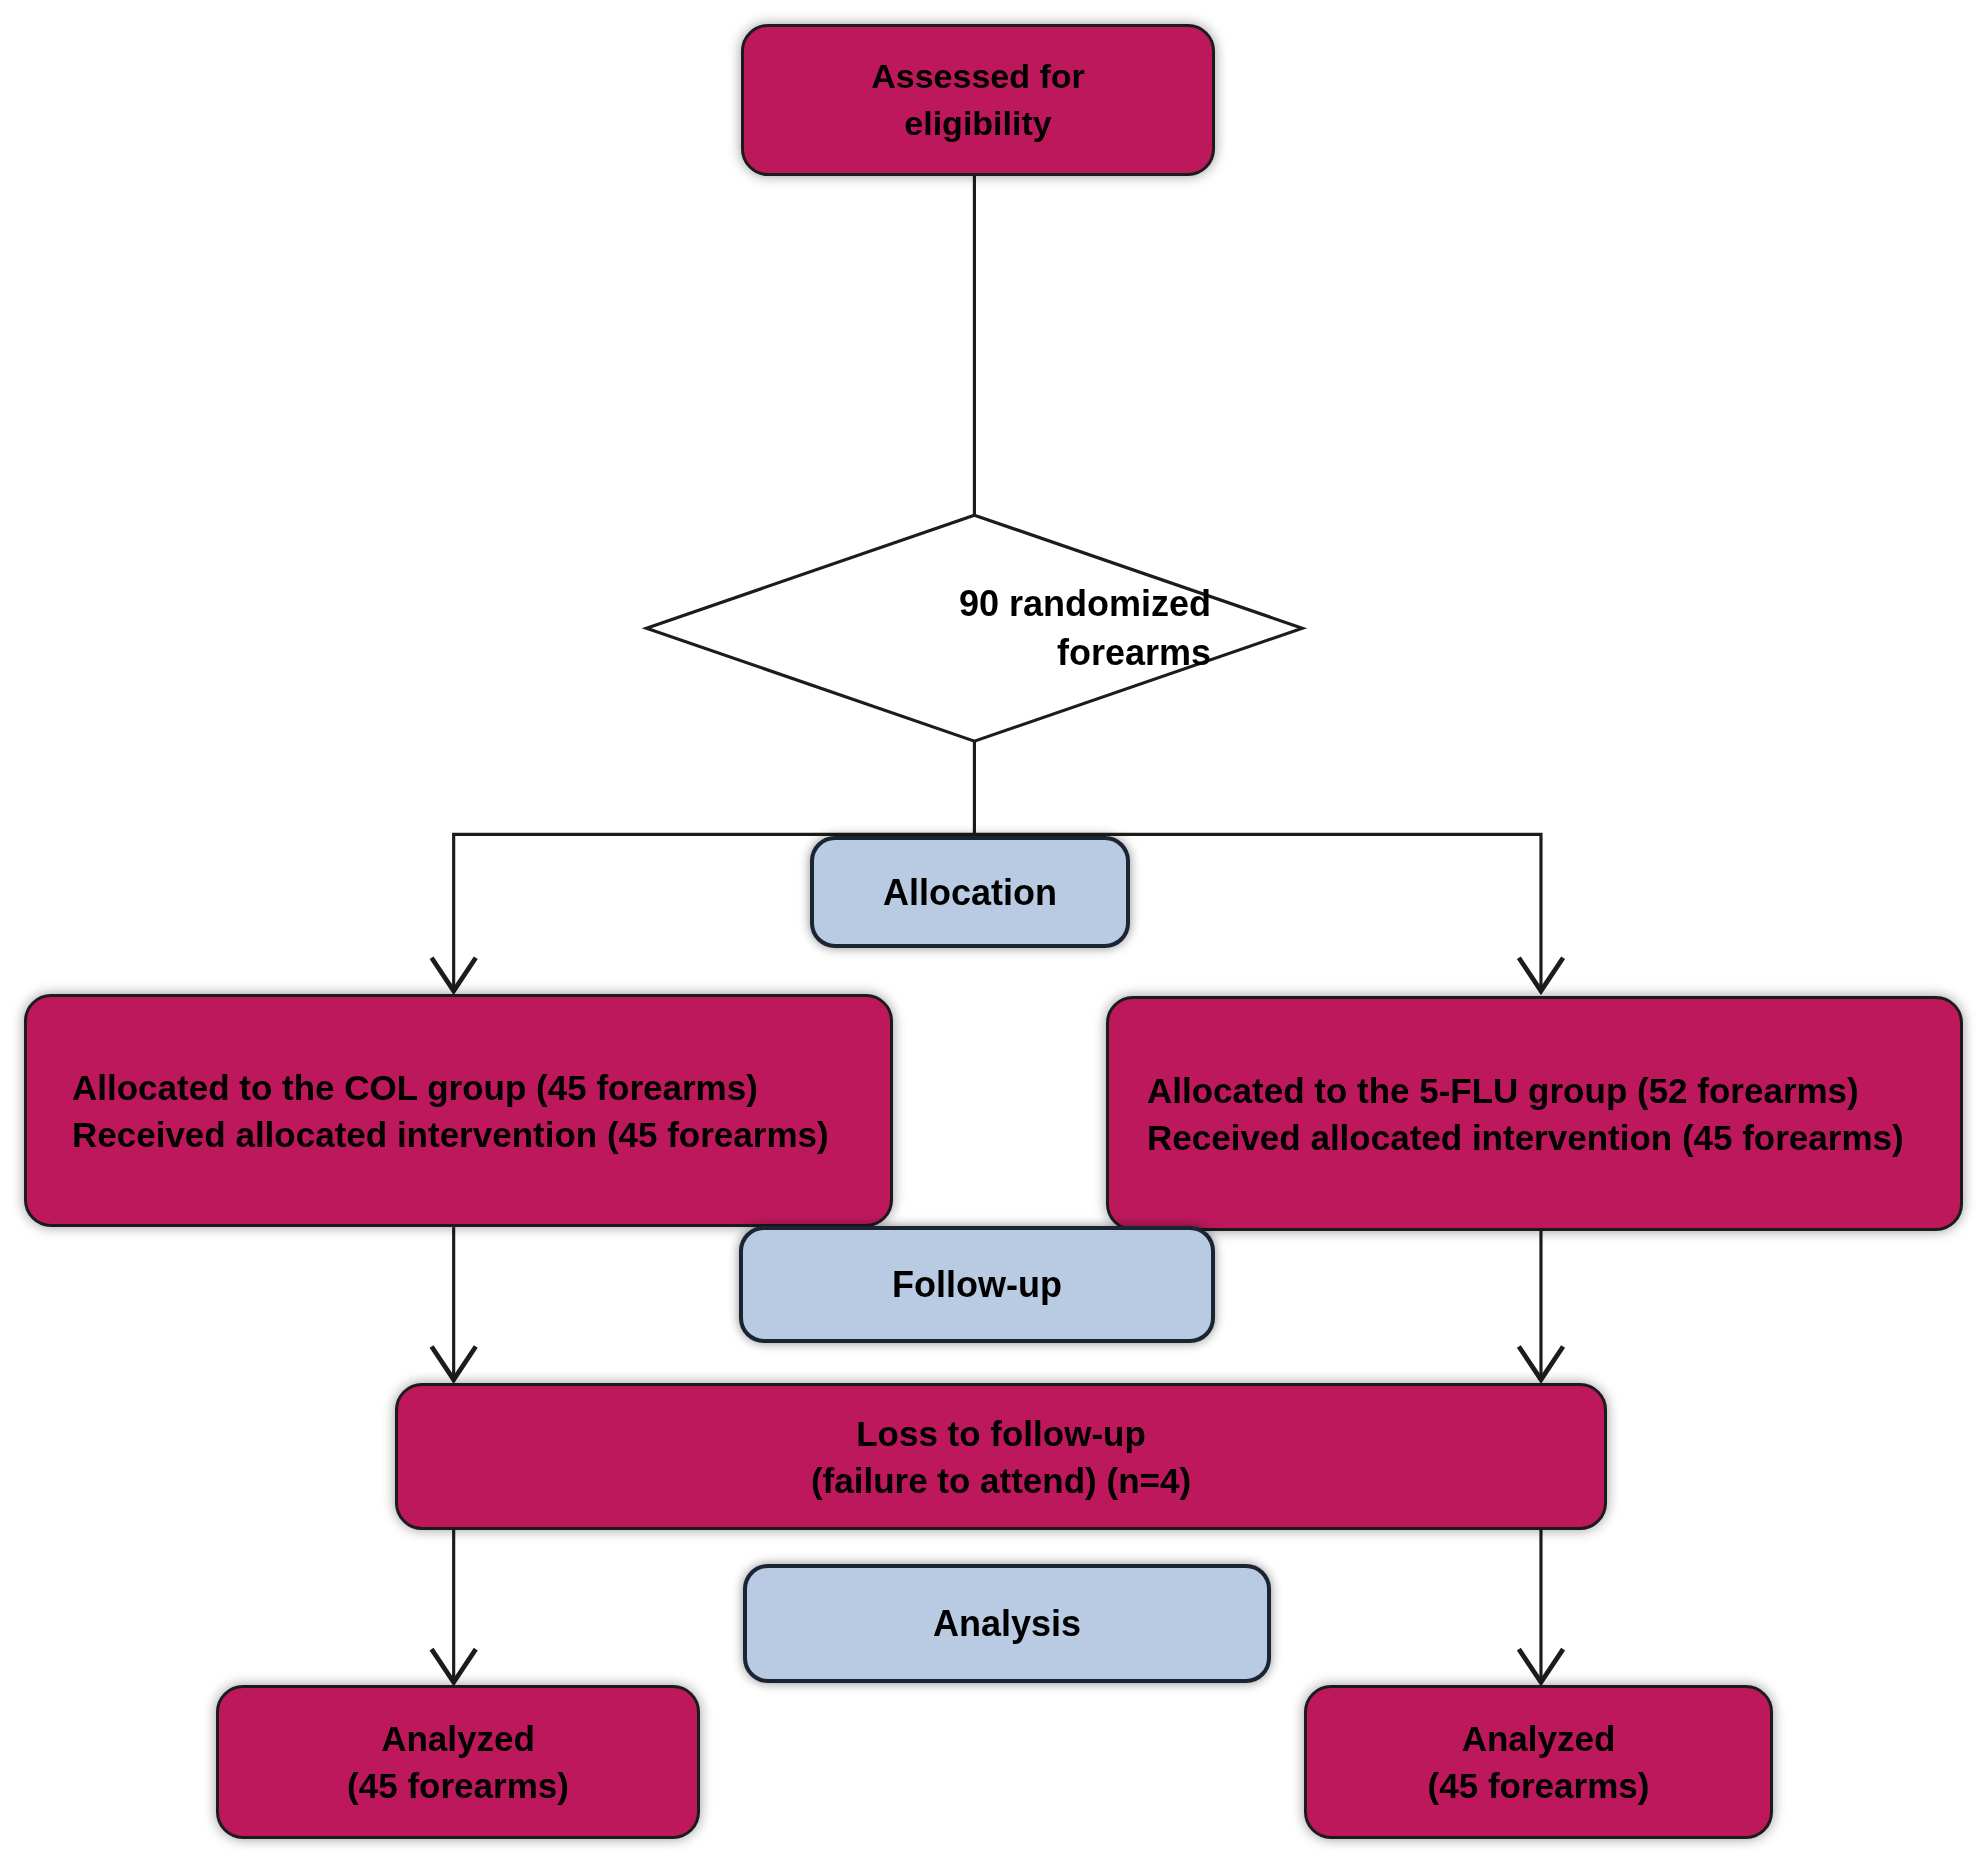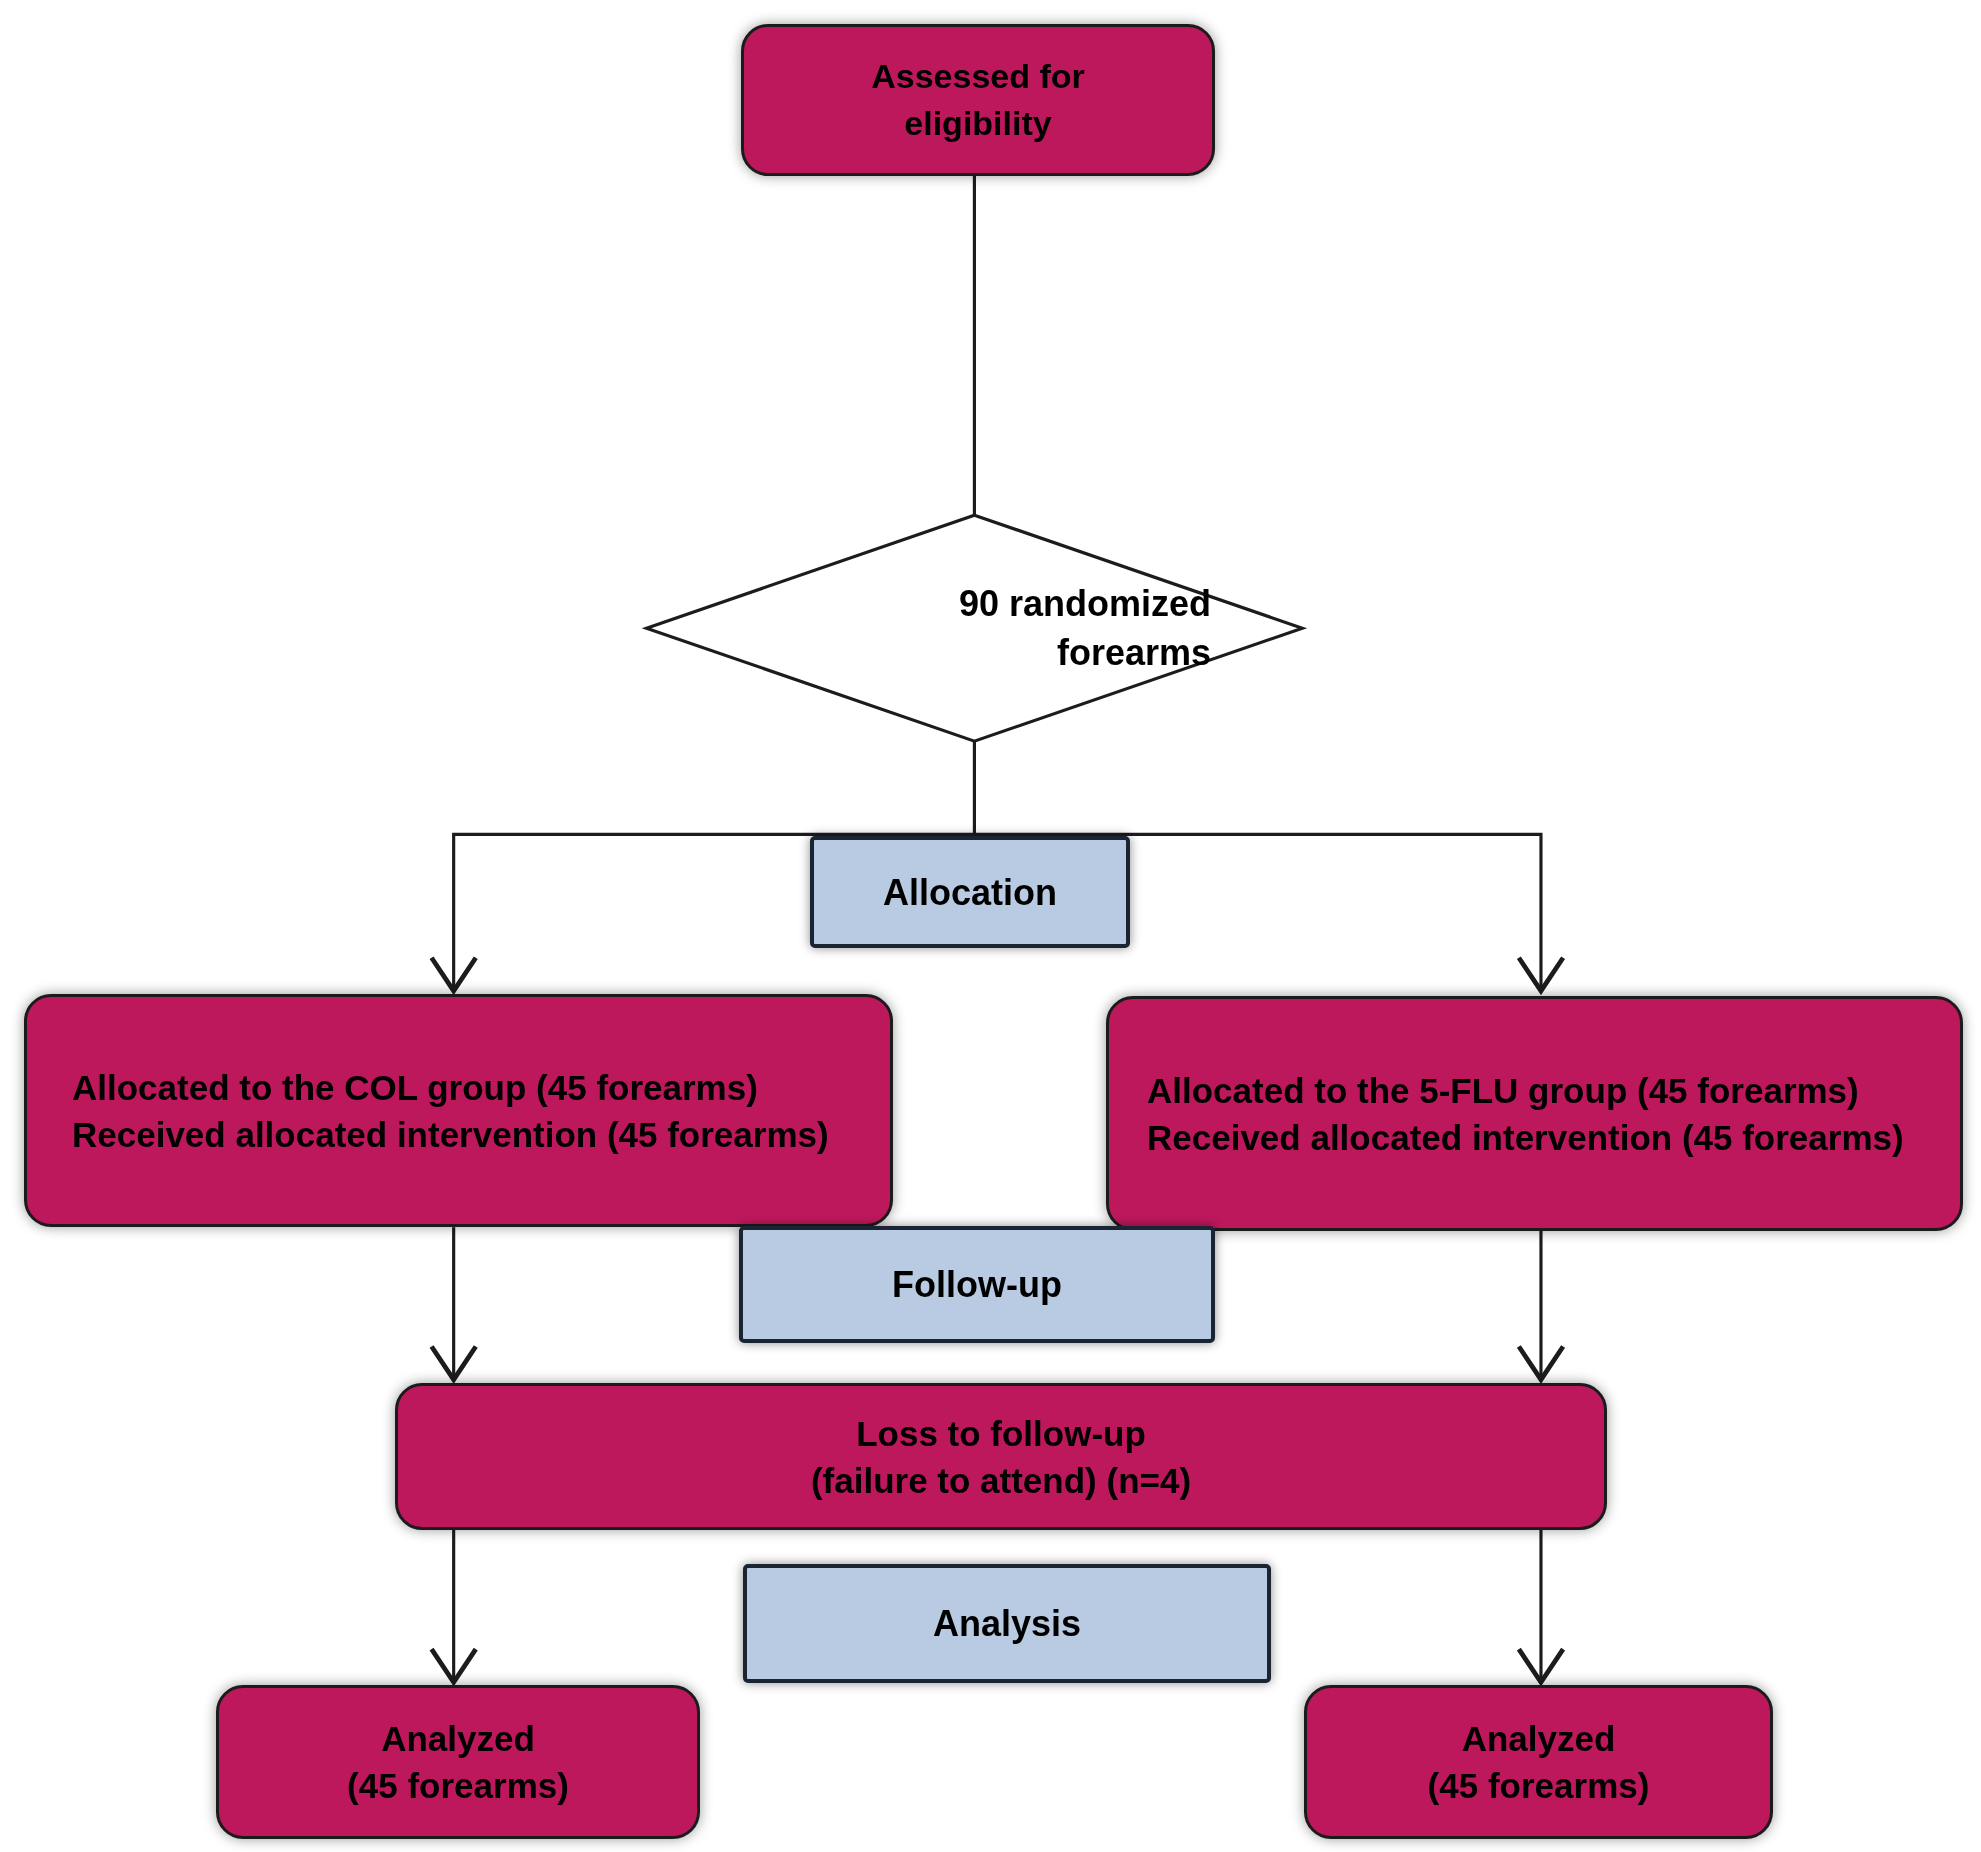--- a/index.html
+++ b/index.html
@@ -30,21 +30,21 @@
   }
   .white-box {
     background: #be185d;
     border: 3.2px solid #1b1b1b;
     border-radius: 27px;
     box-shadow: 0 0 12.6px rgba(0,0,0,0.40);
   }
   .stage-box {
     background: #b9cbe2;
     border: 4px solid #1a2433;
-    border-radius: 5px;
+    border-radius: 25px;
     box-shadow: 0 0 11px rgba(0,0,0,0.45);
     z-index: 3;
     font-size: 36px;
     line-height: 41px;
   }
   .diamond-text {
     position: absolute;
     z-index: 1;
     display: flex;
     flex-direction: column;
@@ -105,21 +105,21 @@
   <div class="node stage-box box-allocation">
     <span>Allocation</span>
   </div>
 
   <div class="node white-box box-col">
     <span>Allocated to the COL group (45 forearms)</span>
     <span>Received allocated intervention (45 forearms)</span>
   </div>
 
   <div class="node white-box box-flu">
-    <span>Allocated to the 5-FLU group (45 forearms)</span>
+    <span>Allocated to the 5-FLU group (52 forearms)</span>
     <span>Received allocated intervention (45 forearms)</span>
   </div>
 
   <div class="node stage-box box-followup">
     <span>Follow-up</span>
   </div>
 
   <div class="node white-box box-loss">
     <span>Loss to follow-up</span>
     <span>(failure to attend) (n=4)</span>

